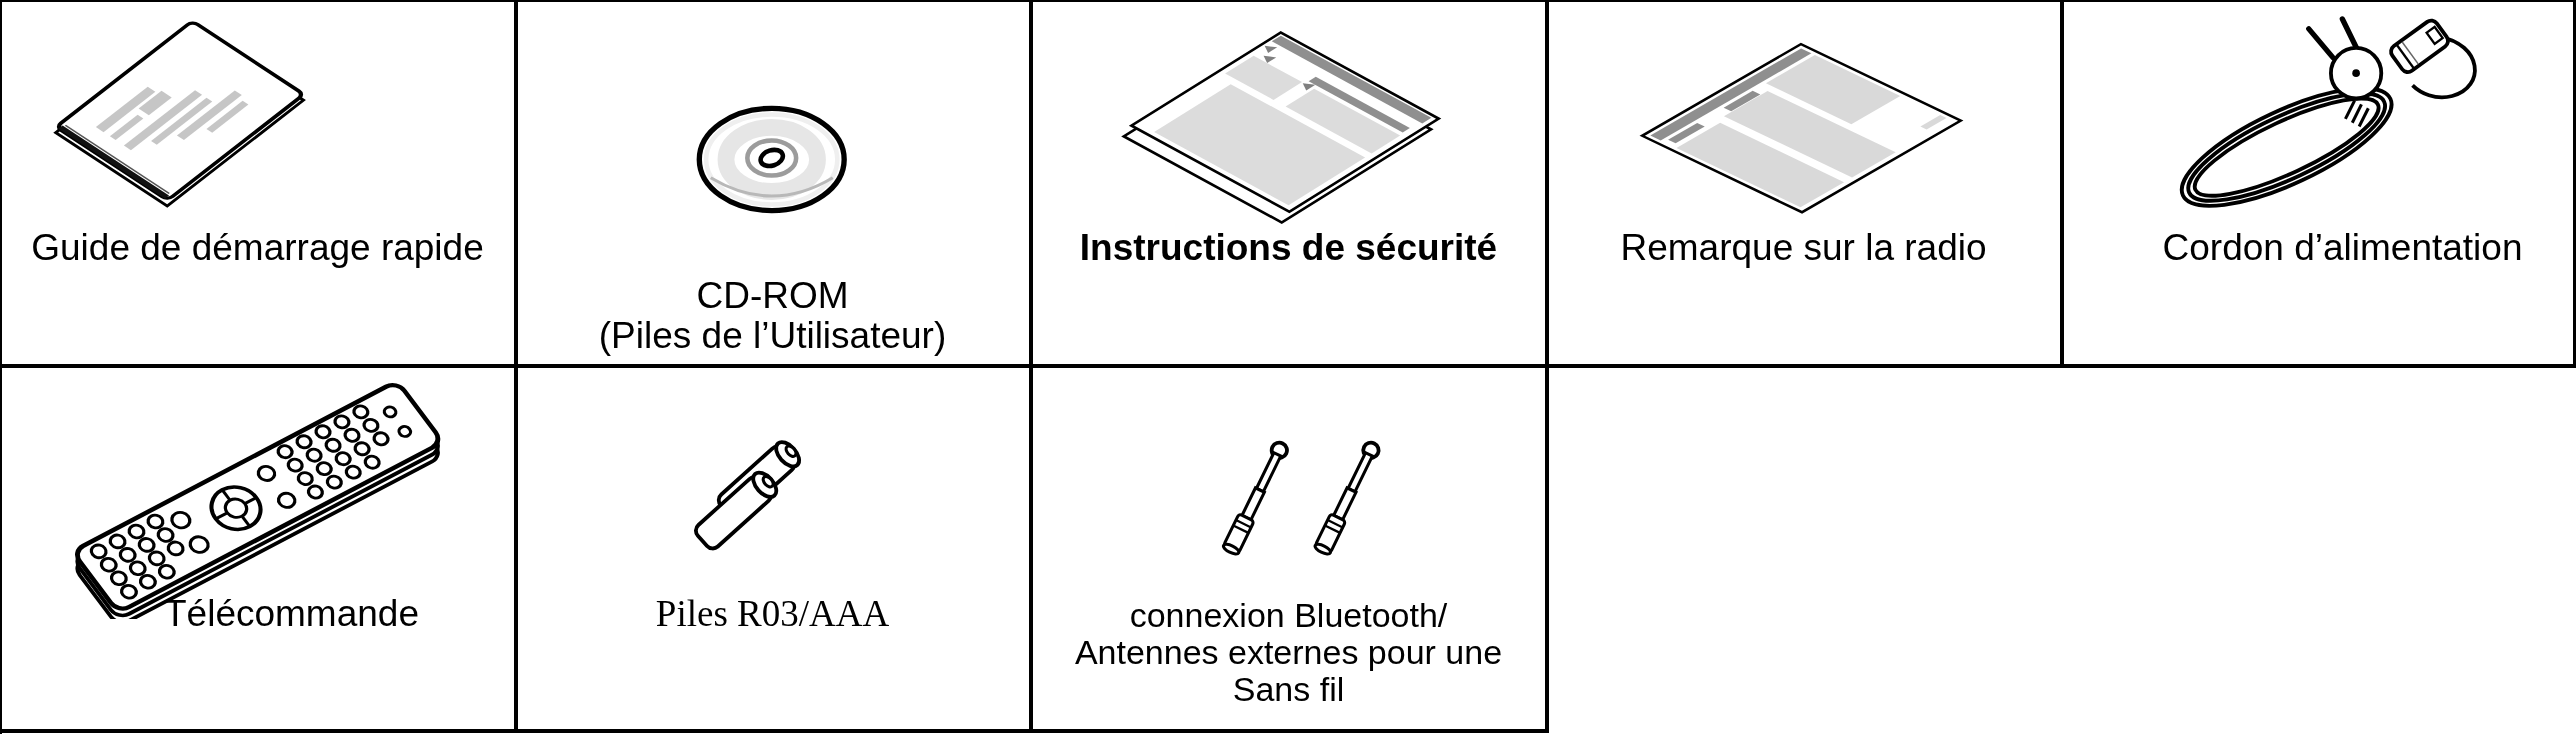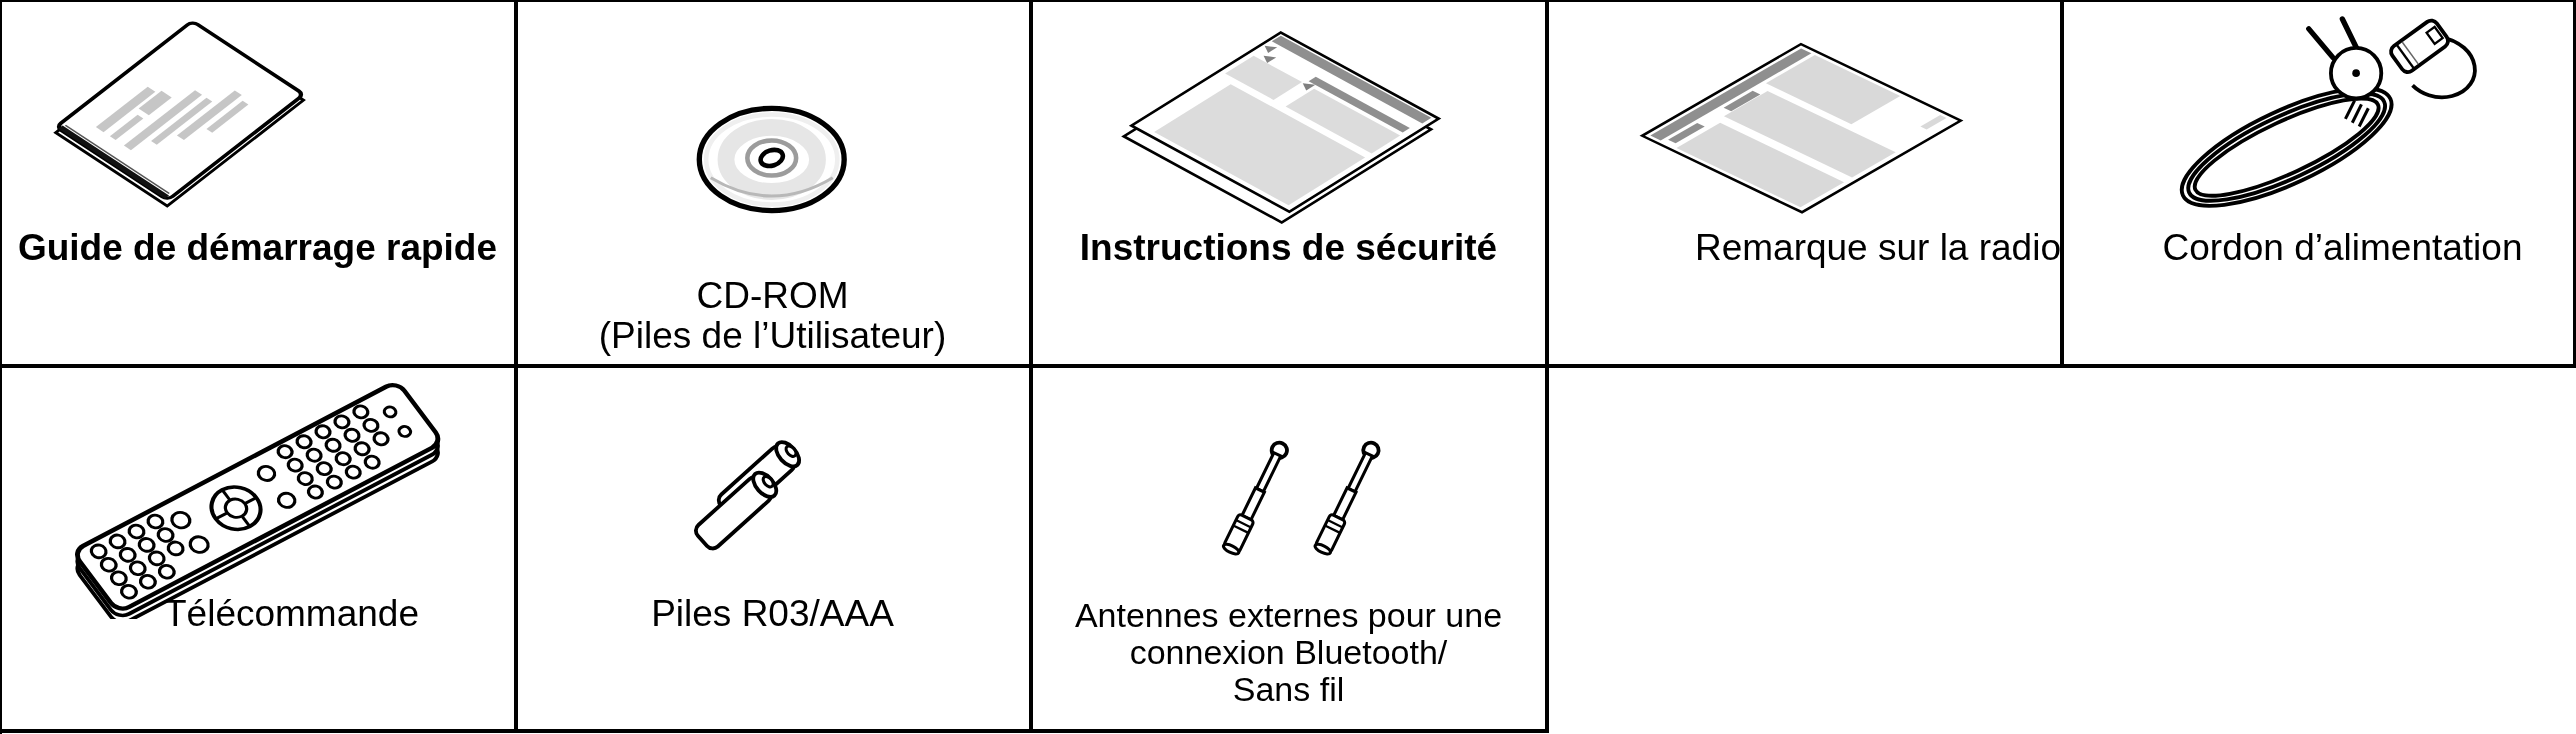--- a/index.html
+++ b/index.html
@@ -36,21 +36,21 @@
         <line x1="9" y1="6" x2="9" y2="169" stroke="#555" stroke-width="2"></line>
         <rect x="30" y="34" width="86" height="12" fill="#c6c6c6"></rect>
         <rect x="30" y="56" width="46" height="9" fill="#c6c6c6"></rect>
         <rect x="84" y="50" width="38" height="16" fill="#c6c6c6"></rect>
         <rect x="30" y="78" width="118" height="11" fill="#c6c6c6"></rect>
         <rect x="56" y="96" width="92" height="9" fill="#c6c6c6"></rect>
         <rect x="82" y="112" width="96" height="11" fill="#c6c6c6"></rect>
         <rect x="112" y="130" width="60" height="9" fill="#c6c6c6"></rect>
       </g>
     </svg>
-    <div class="label" style="top:228px;font-weight:bold;">
+    <div class="label" style="top:228px;">
       <div>Guide de démarrage rapide</div>
     </div>
   </div>
 
   <div class="cell" style="left:515px;top:0;width:515px;height:365px;margin-top:48px;">
     <svg class="illus" style="left:177px;top:52px;" width="161" height="122" viewBox="0 0 210 160">
       <ellipse cx="104" cy="78" rx="95" ry="67" fill="#ffffff" stroke="#000" stroke-width="7"></ellipse>
       <ellipse cx="104" cy="78" rx="60" ry="42" fill="none" stroke="#e6e6e6" stroke-width="22"></ellipse>
       <ellipse cx="104" cy="78" rx="86" ry="59" fill="none" stroke="#efefef" stroke-width="6"></ellipse>
       <path d="M24,102 Q104,150 184,102" fill="none" stroke="#b8b8b8" stroke-width="4"></path>
@@ -93,21 +93,21 @@
         <rect x="0" y="0" width="240" height="232" fill="#ffffff" stroke="#000" stroke-width="4"></rect>
         <rect x="6" y="6" width="228" height="15" fill="#8f8f8f"></rect>
         <rect x="12" y="26" width="44" height="11" fill="#8f8f8f"></rect>
         <rect x="96" y="26" width="44" height="11" fill="#8f8f8f"></rect>
         <rect x="6" y="44" width="66" height="180" fill="#d9d9d9"></rect>
         <rect x="84" y="38" width="66" height="186" fill="#d9d9d9"></rect>
         <rect x="160" y="26" width="74" height="124" fill="#d9d9d9"></rect>
         <rect x="204" y="208" width="30" height="9" fill="#d9d9d9"></rect>
       </g>
     </svg>
-    <div class="label" style="top:228px;text-align:right;">
+    <div class="label" style="top:228px;">
       <div>Remarque sur la radio</div>
     </div>
   </div>
 
   <div class="cell" style="left:2061px;top:0;width:515px;height:365px;">
     <svg class="illus" style="left:69px;top:6.1px;" width="382" height="206" viewBox="0 0 500 270">
       <g transform="rotate(-25 205 185)">
         <ellipse cx="205" cy="185" rx="150" ry="48" fill="none" stroke="#000" stroke-width="5"></ellipse>
         <ellipse cx="205" cy="185" rx="141" ry="41" fill="none" stroke="#000" stroke-width="5"></ellipse>
         <ellipse cx="205" cy="185" rx="132" ry="34" fill="none" stroke="#000" stroke-width="5"></ellipse>
@@ -188,21 +188,21 @@
         <circle cx="389" cy="80" r="8.5" fill="#fff" stroke="#000" stroke-width="4"></circle>
         <circle cx="448" cy="32" r="7" fill="#fff" stroke="#000" stroke-width="4"></circle>
         <circle cx="448" cy="64" r="7" fill="#fff" stroke="#000" stroke-width="4"></circle>
       </g>
     </svg>
     <div class="label" style="top:229px;padding-left:34px;">
       <div>Télécommande</div>
     </div>
   </div>
 
-  <div class="cell" style="left:515px;top:365px;width:515px;height:369px;">
+  <div class="cell" style="left:515px;top:365px;width:515px;height:369px;font-family:Liberation Serif, serif;">
     <svg class="illus" style="left:161px;top:60px;" width="184" height="141" viewBox="0 0 240 185">
       <g transform="translate(64,112) rotate(-42)">
         <rect x="0" y="-19" width="110" height="38" rx="10" fill="#ffffff" stroke="#000" stroke-width="5"></rect>
         <ellipse cx="110" cy="0" rx="11" ry="19" fill="#ffffff" stroke="#000" stroke-width="5"></ellipse>
         <ellipse cx="116" cy="0" rx="5" ry="8" fill="#ffffff" stroke="#000" stroke-width="4"></ellipse>
       </g>
       <g transform="translate(34,152) rotate(-42)">
         <rect x="0" y="-19" width="110" height="38" rx="10" fill="#ffffff" stroke="#000" stroke-width="5"></rect>
         <ellipse cx="110" cy="0" rx="11" ry="19" fill="#ffffff" stroke="#000" stroke-width="5"></ellipse>
         <ellipse cx="116" cy="0" rx="5" ry="8" fill="#ffffff" stroke="#000" stroke-width="4"></ellipse>
@@ -228,22 +228,22 @@
         <circle cx="0" cy="-102" r="10" fill="#ffffff" stroke="#000" stroke-width="5"></circle>
         <rect x="-5" y="-96" width="10" height="52" fill="#ffffff" stroke="#000" stroke-width="4"></rect>
         <rect x="-6.5" y="-44" width="13" height="40" fill="#ffffff" stroke="#000" stroke-width="4"></rect>
         <rect x="-11" y="-4" width="22" height="46" rx="4" fill="#ffffff" stroke="#000" stroke-width="4"></rect>
         <line x1="-11" y1="5" x2="11" y2="5" stroke="#000" stroke-width="3"></line>
         <line x1="-11" y1="13" x2="11" y2="13" stroke="#000" stroke-width="3"></line>
         <ellipse cx="0" cy="42" rx="11" ry="4.5" fill="#ffffff" stroke="#000" stroke-width="4"></ellipse>
       </g>
     </svg>
     <div class="label small" style="top:232px;">
+      <div>connexion Bluetooth/</div>
       <div>Antennes externes pour une</div>
-      <div>connexion Bluetooth/</div>
       <div>Sans fil</div>
     </div>
   </div>
 
   <div class="cell" style="left:1546px;top:365px;width:515px;height:369px;"></div>
   <div class="cell" style="left:2061px;top:365px;width:515px;height:369px;"></div>
 
   <div class="gl" style="left:0;top:0;width:2576px;height:2.3px;"></div>
 
   <div class="gl" style="left:0;top:0;width:2.3px;height:734px;"></div>

